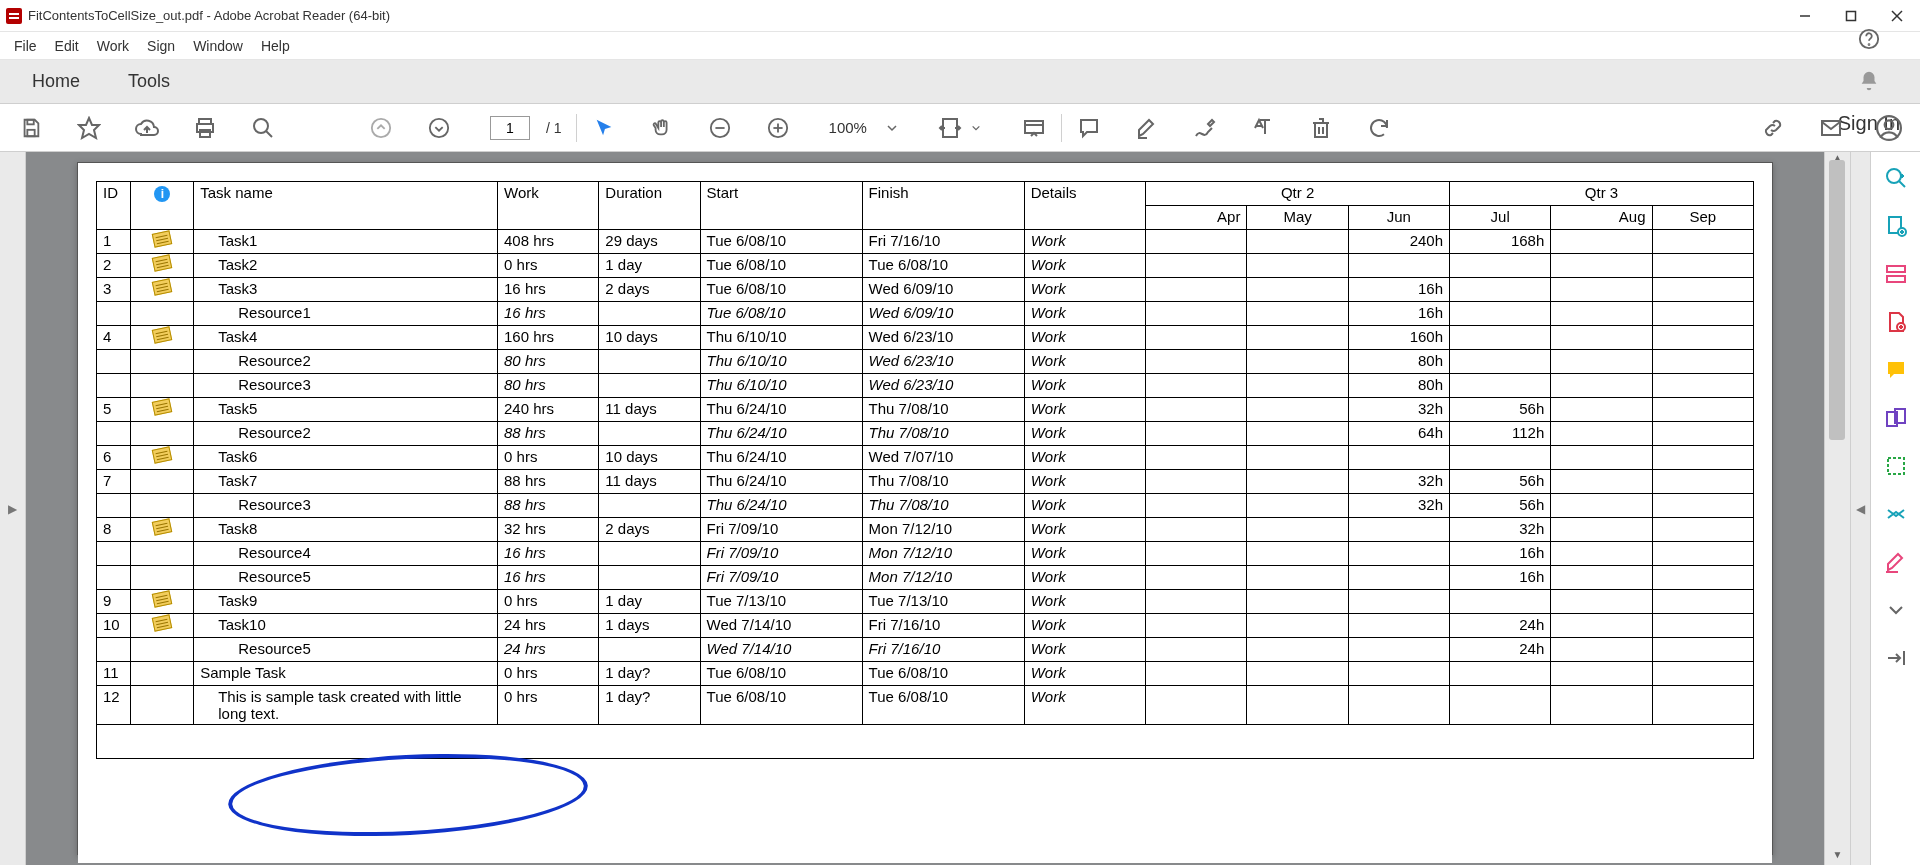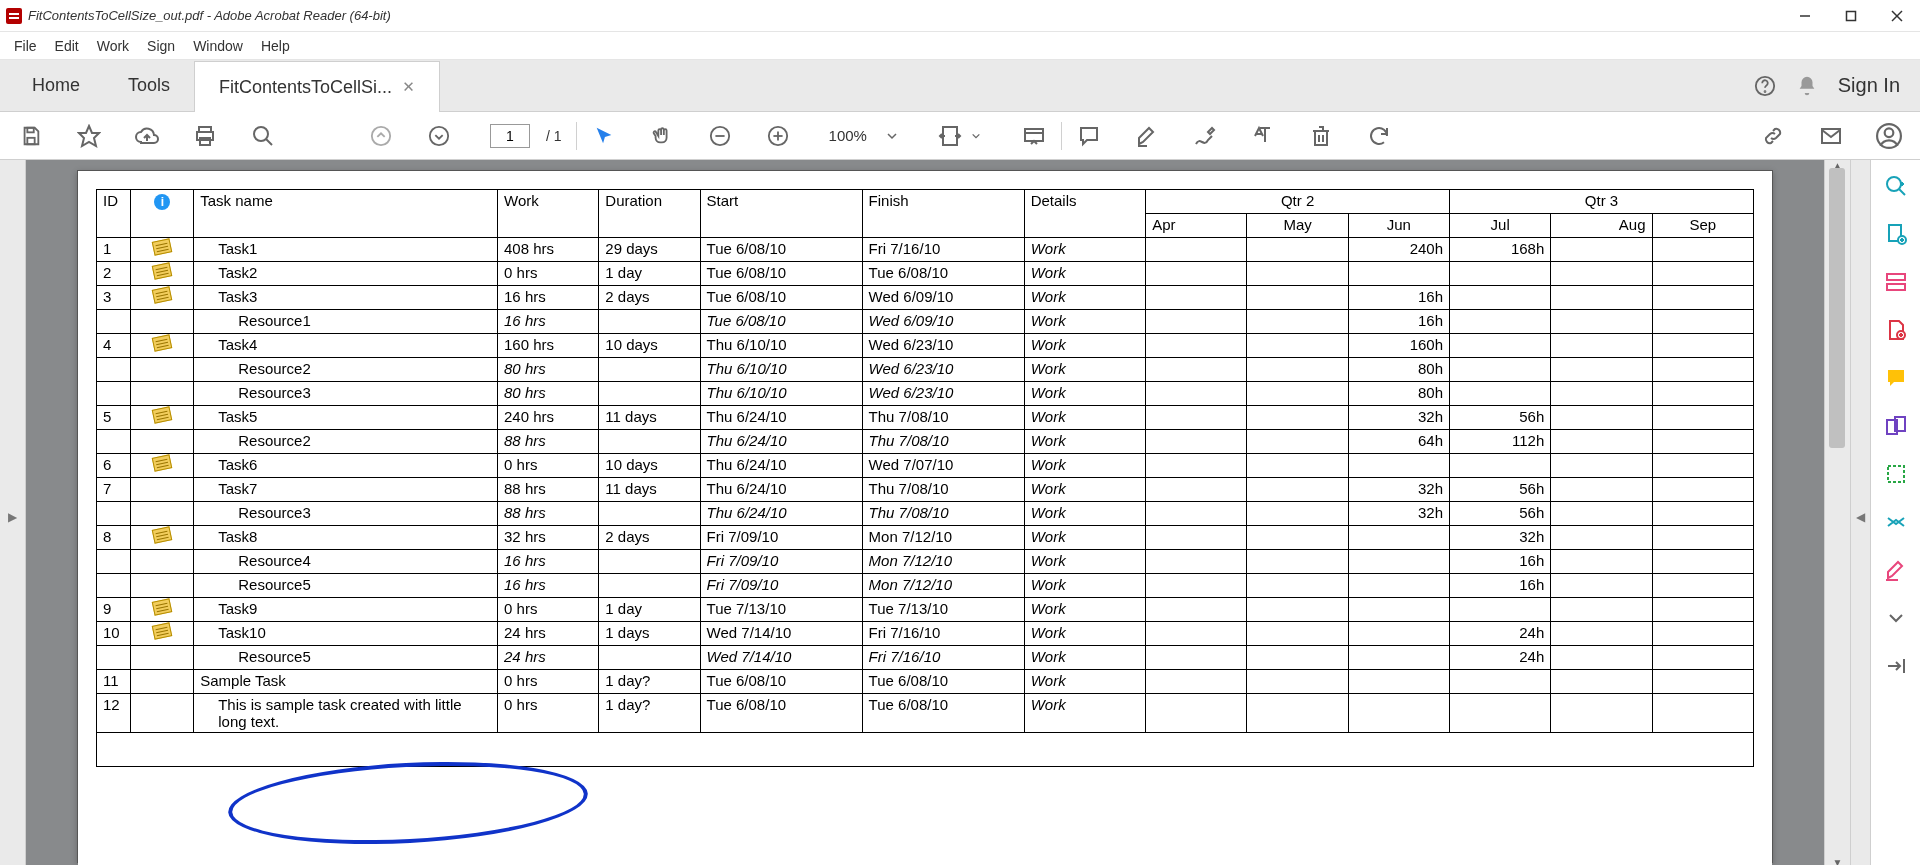--- a/index.html
+++ b/index.html
@@ -1,29 +1,29 @@
 <!DOCTYPE html>
 <html><head>
 <meta charset="utf-8">
 <style>
 * { box-sizing: border-box; margin: 0; padding: 0; }
 html, body { width: 1920px; height: 865px; font-family: "Segoe UI", Arial, sans-serif; overflow: hidden; background: #fff; }
-.titlebar { height: 32px; display: flex; justify-content: space-between; padding: 0 0 0 6px; font-size: 13px; color: #333; background: #fff; border-bottom: 1px solid #e5e5e5; font-style: italic; }
+.titlebar { height: 32px; display: flex; justify-content: space-between; padding: 0 0 0 6px; font-size: 13px; color: #333; background: #fff; border-bottom: 1px solid #e5e5e5; }
 .titlebar-left { display: flex; align-items: center; gap: 6px; }
 .titlebar-icon { width: 16px; height: 16px; background: #b30000; border-radius: 2px; display: inline-block; position: relative; }
 .titlebar-icon::after { content: ""; position: absolute; left: 3px; top: 5px; width: 10px; height: 2px; background: #fff; box-shadow: 0 4px 0 #fff; }
 .win-controls { display: flex; }
 .win-btn { width: 46px; height: 32px; display: flex; align-items: center; justify-content: center; font-size: 14px; color: #333; }
 .menubar { height: 28px; display: flex; align-items: center; gap: 18px; padding: 0 14px; font-size: 14px; color: #333; border-bottom: 1px solid #e5e5e5; }
-.tabbar { height: 52px; background: #eaeaea; display: flex; align-items: center; justify-content: space-between; padding: 0 20px 0 8px; border-bottom: 1px solid #cfcfcf; }
+.tabbar { height: 44px; background: #eaeaea; display: flex; align-items: center; justify-content: space-between; padding: 0 20px 0 8px; border-bottom: 1px solid #cfcfcf; }
 .tabs { display: flex; align-items: center; height: 100%; }
 .tab { padding: 0 24px; height: 100%; display: flex; align-items: center; font-size: 18px; color: #333; }
 .tab.active { background: #fff; border: 1px solid #cfcfcf; border-bottom: none; position: relative; top: 1px; }
 .tab-close { margin-left: 10px; color: #888; font-size: 15px; }
-.tab-right { display: flex; align-items: center; gap: 20px; }
+.tab-right { display: flex; align-items: center; gap: 20px; flex-direction: column; }
 .signin { font-size: 20px; color: #333; }
 .toolbar { height: 48px; display: flex; align-items: center; padding: 0 18px; gap: 6px; border-bottom: 1px solid #cfcfcf; background: #fff; }
 .toolbar .icon { width: 26px; height: 26px; display: flex; align-items: center; justify-content: center; color: #555; }
 .toolbar .sep { width: 1px; height: 28px; background: #d0d0d0; margin: 0 8px; }
 .toolbar .gap { width: 20px; }
 .page-field { width: 40px; height: 24px; border: 1px solid #999; text-align: center; font-size: 14px; margin: 0 6px; }
 .page-total { font-size: 14px; color: #333; margin-left: 4px; }
 .zoom-field { font-size: 15px; color: #333; margin: 10px 6px; }
 .content-area { display: flex; height: calc(100% - 152px); position: relative; }
 .left-rail { width: 26px; background: #eaeaea; display: flex; align-items: center; justify-content: center; border-right: 1px solid #cfcfcf; }
@@ -89,24 +89,20 @@
 </div>
 
 <div class="tabbar">
   <div class="tabs">
     <div class="tab">
         <span>Home</span>
       </div>
     <div class="tab">
         <span>Tools</span>
       </div>
-    <div class="tab active">
-      <span>FitContentsToCellSi...</span>
-      <span class="tab-close">✕</span>
-    </div>
   </div>
   <div class="tab-right">
     <span class="icon">
       <svg width="22" height="22" viewBox="0 0 24 24" fill="none" stroke="#666" stroke-width="2">
           <circle cx="12" cy="12" r="10"></circle>
           <path d="M9 9a3 3 0 115 2c-1 1-2 1.5-2 3"></path>
           <circle cx="12" cy="18" r="0.5" fill="#666"></circle>
         </svg>
     </span>
     <span class="icon">
@@ -323,21 +319,21 @@
               <th rowspan="2">Task name</th>
               <th rowspan="2">Work</th>
               <th rowspan="2">Duration</th>
               <th rowspan="2">Start</th>
               <th rowspan="2">Finish</th>
               <th rowspan="2">Details</th>
               <th colspan="3" style="text-align:center">Qtr 2</th>
               <th colspan="3" style="text-align:center">Qtr 3</th>
             </tr>
             <tr>
-              <th style="text-align:left">Apr</th>
+              <th style="text-align:right">Apr</th>
               <th style="text-align:center">May</th>
               <th style="text-align:center">Jun</th>
               <th style="text-align:center">Jul</th>
               <th style="text-align:right">Aug</th>
               <th style="text-align:center">Sep</th>
             </tr>
           </thead>
           <tbody id="tbody">
               <tr>
                 <td>1</td>

